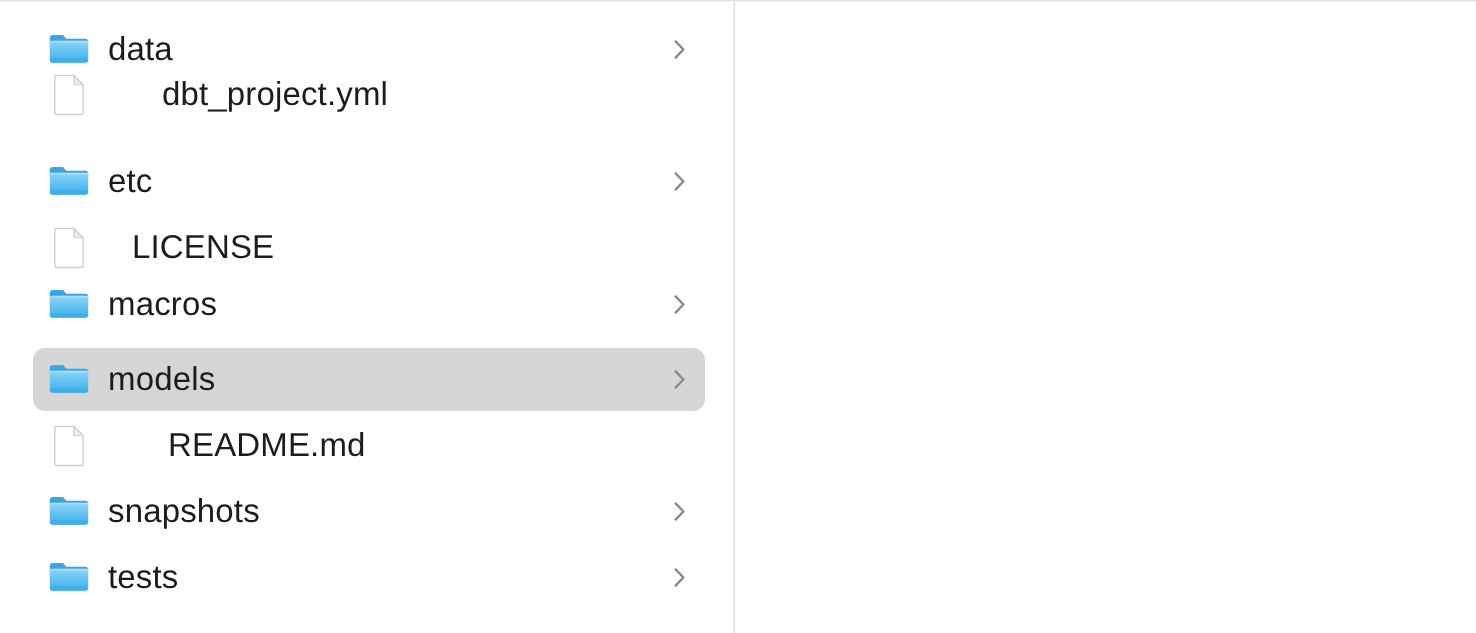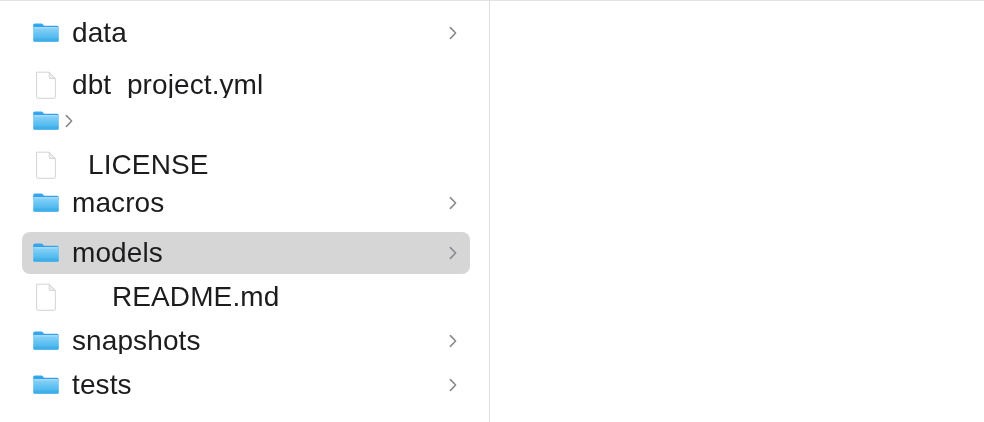--- a/index.html
+++ b/index.html
@@ -58,21 +58,21 @@
     flex: 0 0 auto;
     width: 28px;
     height: 32px;
     position: relative;
     display: block;
   }
   .icon svg { display: block; width: 28px; height: 32px; }
 
   .row-label {
     margin-left: 12px;
-    font-size: 28px;
+    font-size: 22px;
     line-height: 26px;
     color: #1c1c1e;
     letter-spacing: 0.1px;
     white-space: nowrap;
     overflow: hidden;
     text-overflow: ellipsis;
     flex: 1 1 auto;
   }
 
   .chevron {
@@ -112,21 +112,21 @@
               <rect x="1.2" y="10.2" width="25.6" height="1.1" fill="#b6e3fb" opacity="0.85"></rect>
             </svg>
           </span>
           <span class="row-label">data</span>
           <span class="chevron">
             <svg viewBox="0 0 18 18" xmlns="http://www.w3.org/2000/svg">
               <path d="M6.4 3.6 L11.6 9 L6.4 14.4" fill="none" stroke="#8a8a8e" stroke-width="1.6" stroke-linecap="round" stroke-linejoin="round"></path>
             </svg>
           </span>
         </div>
-        <div class="row" style="top: 63px; height: 42px;">
+        <div class="row" style="top: 41px; height: 42px; gap: 36px;">
           <span class="icon">
             <svg viewBox="0 0 28 32" xmlns="http://www.w3.org/2000/svg">
               <path d="M4.6 3.2 L17.2 3.2 L23.4 9.5 L23.4 28.4 C23.4 28.9 23 29.3 22.5 29.3 L5.5 29.3 C5 29.3 4.6 28.9 4.6 28.4 Z" fill="#ffffff" stroke="#cfcfcf" stroke-width="0.9" stroke-linejoin="round"></path>
               <path d="M17.2 3.2 L17.2 8.6 C17.2 9.1 17.6 9.5 18.1 9.5 L23.4 9.5 Z" fill="#ececec" stroke="#cfcfcf" stroke-width="0.8" stroke-linejoin="round"></path>
             </svg>
           </span>
           <span class="row-label">dbt_project.yml</span>
           <span class="chevron hidden">
             <svg viewBox="0 0 18 18" xmlns="http://www.w3.org/2000/svg">
               <path d="M6.4 3.6 L11.6 9 L6.4 14.4" fill="none" stroke="#8a8a8e" stroke-width="1.6" stroke-linecap="round" stroke-linejoin="round"></path>
@@ -146,20 +146,21 @@
                   <stop offset="55%" stop-color="#5ec0f2"></stop>
                   <stop offset="100%" stop-color="#3fb0ec"></stop>
                 </linearGradient>
               </defs>
               <path d="M1.2 8.2 C1.2 7.2 2 6.4 3 6.4 L10 6.4 L12.2 8.8 L25 8.8 C26 8.8 26.8 9.6 26.8 10.6 L26.8 12.4 L1.2 12.4 Z" fill="url(#fgBack)"></path>
               <rect x="1.2" y="10.2" width="25.6" height="14.6" rx="1.9" fill="url(#fgFront)"></rect>
               <rect x="1.2" y="21.6" width="25.6" height="3.2" rx="1.6" fill="#3aa9e4" opacity="0.55"></rect>
               <rect x="1.2" y="10.2" width="25.6" height="1.1" fill="#b6e3fb" opacity="0.85"></rect>
             </svg>
           </span>
+          <span class="row-label">etc</span>
           <span class="chevron">
             <svg viewBox="0 0 18 18" xmlns="http://www.w3.org/2000/svg">
               <path d="M6.4 3.6 L11.6 9 L6.4 14.4" fill="none" stroke="#8a8a8e" stroke-width="1.6" stroke-linecap="round" stroke-linejoin="round"></path>
             </svg>
           </span>
         </div>
         <div class="row" style="top: 143px; height: 42px; gap: 16px;">
           <span class="icon">
             <svg viewBox="0 0 28 32" xmlns="http://www.w3.org/2000/svg">
               <path d="M4.6 3.2 L17.2 3.2 L23.4 9.5 L23.4 28.4 C23.4 28.9 23 29.3 22.5 29.3 L5.5 29.3 C5 29.3 4.6 28.9 4.6 28.4 Z" fill="#ffffff" stroke="#cfcfcf" stroke-width="0.9" stroke-linejoin="round"></path>

